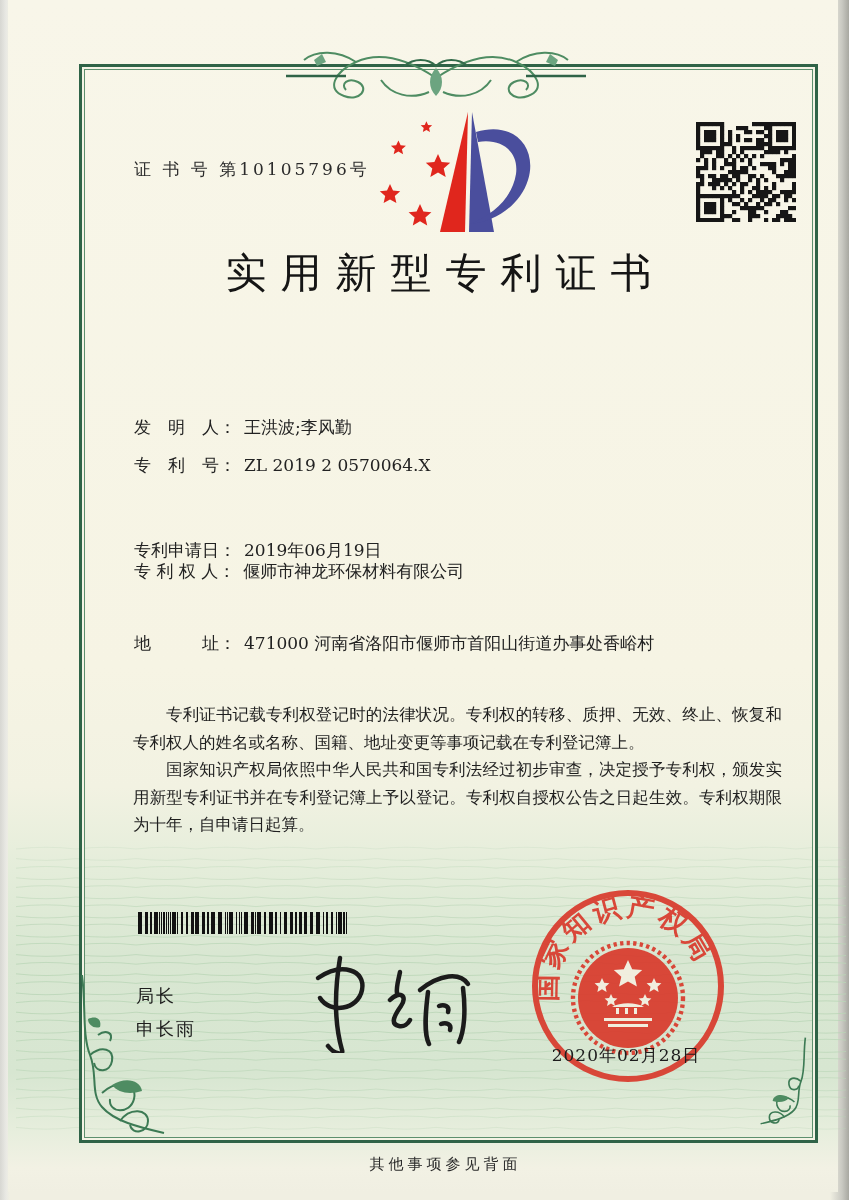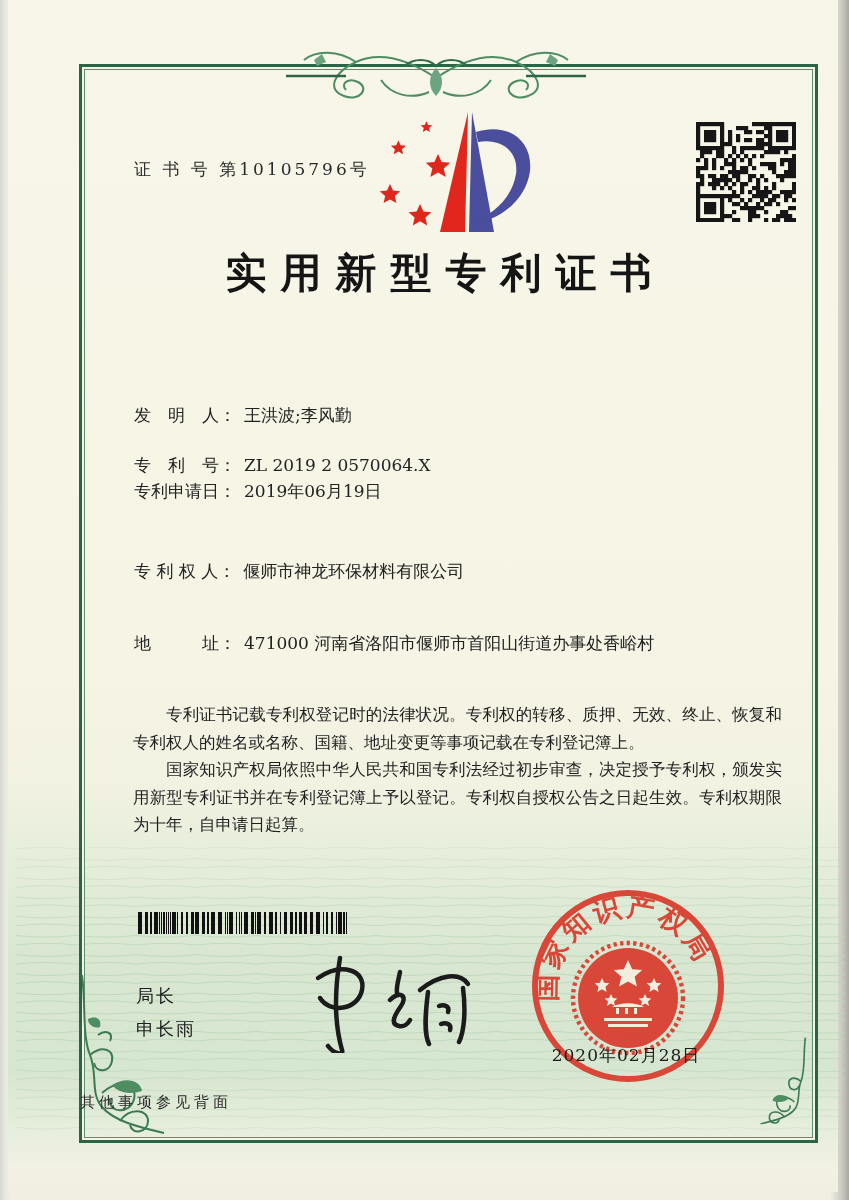--- a/index.html
+++ b/index.html
@@ -5,35 +5,35 @@
   html,body{margin:0;padding:0;background:#9a9a94;}
   .page{position:relative;width:849px;height:1200px;overflow:hidden;
     font-family:"DejaVu Serif","Liberation Serif",serif;color:#262626;
     background:linear-gradient(90deg,#d7d7d2 0,#e9e9e4 6px,#f0efe2 10px,#f0efe2 830px,#c9c9c2 842px,#a8a8a1 849px);}
   .paper{position:absolute;left:8px;top:0;width:830px;height:1192px;
     background:linear-gradient(180deg,#f8f6e9 0%,#f6f4e4 56%,#f2f2e2 66%,#e4edda 73%,#d9e7d2 80%,#d7e6d1 90%,#e7eedd 95%,#f2f1e4 98%,#f0efe2 100%);}
   .frame{position:absolute;left:71px;top:64px;width:733px;height:1073px;
     border:3px solid #2f6347;box-shadow:inset 0 0 0 2px #f4f3e5, inset 0 0 0 3px #5d8f6e;}
   .abs{position:absolute;}
   .cert-no{left:126px;top:146px;font-size:17px;letter-spacing:3px;color:#2b2b2b;margin-top:12px;}
-  .title{left:72px;top:246px;width:731px;text-align:center;font-size:41px;font-weight:bold;
+  .title{left:72px;top:246px;width:731px;text-align:center;font-size:41px;font-weight:normal;
     letter-spacing:14px;color:#151515;}
   .row{left:126px;font-size:17px;white-space:nowrap;color:#222;}
   .row .lbl{display:inline-block;}
   .row .val{margin-left:8px;}
   .grant-no{left:450px;top:0;position:absolute;white-space:nowrap;}
   .body-text{left:125px;top:701px;width:649px;font-size:16.5px;line-height:27.5px;
     text-align:justify;color:#1f1f1f;}
   .body-text p{margin:0;text-indent:2em;}
   .signer{left:128px;top:980px;font-size:18px;line-height:33px;letter-spacing:2px;color:#1c1c1c;font-family:Liberation Serif, serif;}
   .seal-date{left:518px;top:1044px;width:200px;text-align:center;font-size:17px;
     letter-spacing:1px;color:#1d1d1d;}
   .page-footer{left:72px;top:1096px;width:731px;text-align:center;font-size:14px;
     letter-spacing:3px;color:#2a2a2a;}
-  .back-note{left:72px;top:1093px;width:731px;font-size:15px;
+  .back-note{left:72px;top:1155px;width:731px;text-align:center;font-size:15px;
     letter-spacing:4px;color:#2a2a2a;}
   .qr{left:688px;top:122px;width:100px;height:100px;}
   .qr svg{display:block;width:100%;height:100%;}
   .barcode{left:130px;top:912px;width:218px;height:22px;display:flex;align-items:stretch;}
   .barcode i{display:block;background:#111;}
   .waves{left:8px;top:845px;pointer-events:none;}
   .seal-svg{left:520px;top:886px;pointer-events:none;}
   .logo{left:368px;top:110px;}
   .sig{left:252px;top:938px;}
   .flourish-br{left:745px;top:1028px;transform:scaleX(-1);}
@@ -461,27 +461,27 @@
           <rect x="19" y="24" width="1.05" height="1.05" fill="#161616"></rect>
           <rect x="20" y="24" width="1.05" height="1.05" fill="#161616"></rect>
           <rect x="22" y="24" width="1.05" height="1.05" fill="#161616"></rect>
           <rect x="23" y="24" width="1.05" height="1.05" fill="#161616"></rect>
           <rect x="24" y="24" width="1.05" height="1.05" fill="#161616"></rect>
         </svg>
       </div>
 
     <div class="abs title">实用新型专利证书</div>
 
-    <div class="abs row" style="top:404px">
+    <div class="abs row" style="top:416px">
       <span class="lbl">发　明　人：</span><span class="val">王洪波;李风勤</span>
     </div>
     <div class="abs row" style="top:454px">
       <span class="lbl">专　利　号：</span><span class="val">ZL 2019 2 0570064.X</span>
     </div>
-    <div class="abs row" style="top:480px">
+    <div class="abs row" style="top:539px">
       <span class="lbl">专利申请日：</span><span class="val">2019年06月19日</span>
     </div>
     <div class="abs row" style="top:560px">
       <span class="lbl">专 利 权 人：</span><span class="val">偃师市神龙环保材料有限公司</span>
     </div>
     <div class="abs row" style="top:632px">
       <span class="lbl">地　　　址：</span><span class="val">471000 河南省洛阳市偃师市首阳山街道办事处香峪村</span>
     </div>
 
     <div class="abs body-text">

